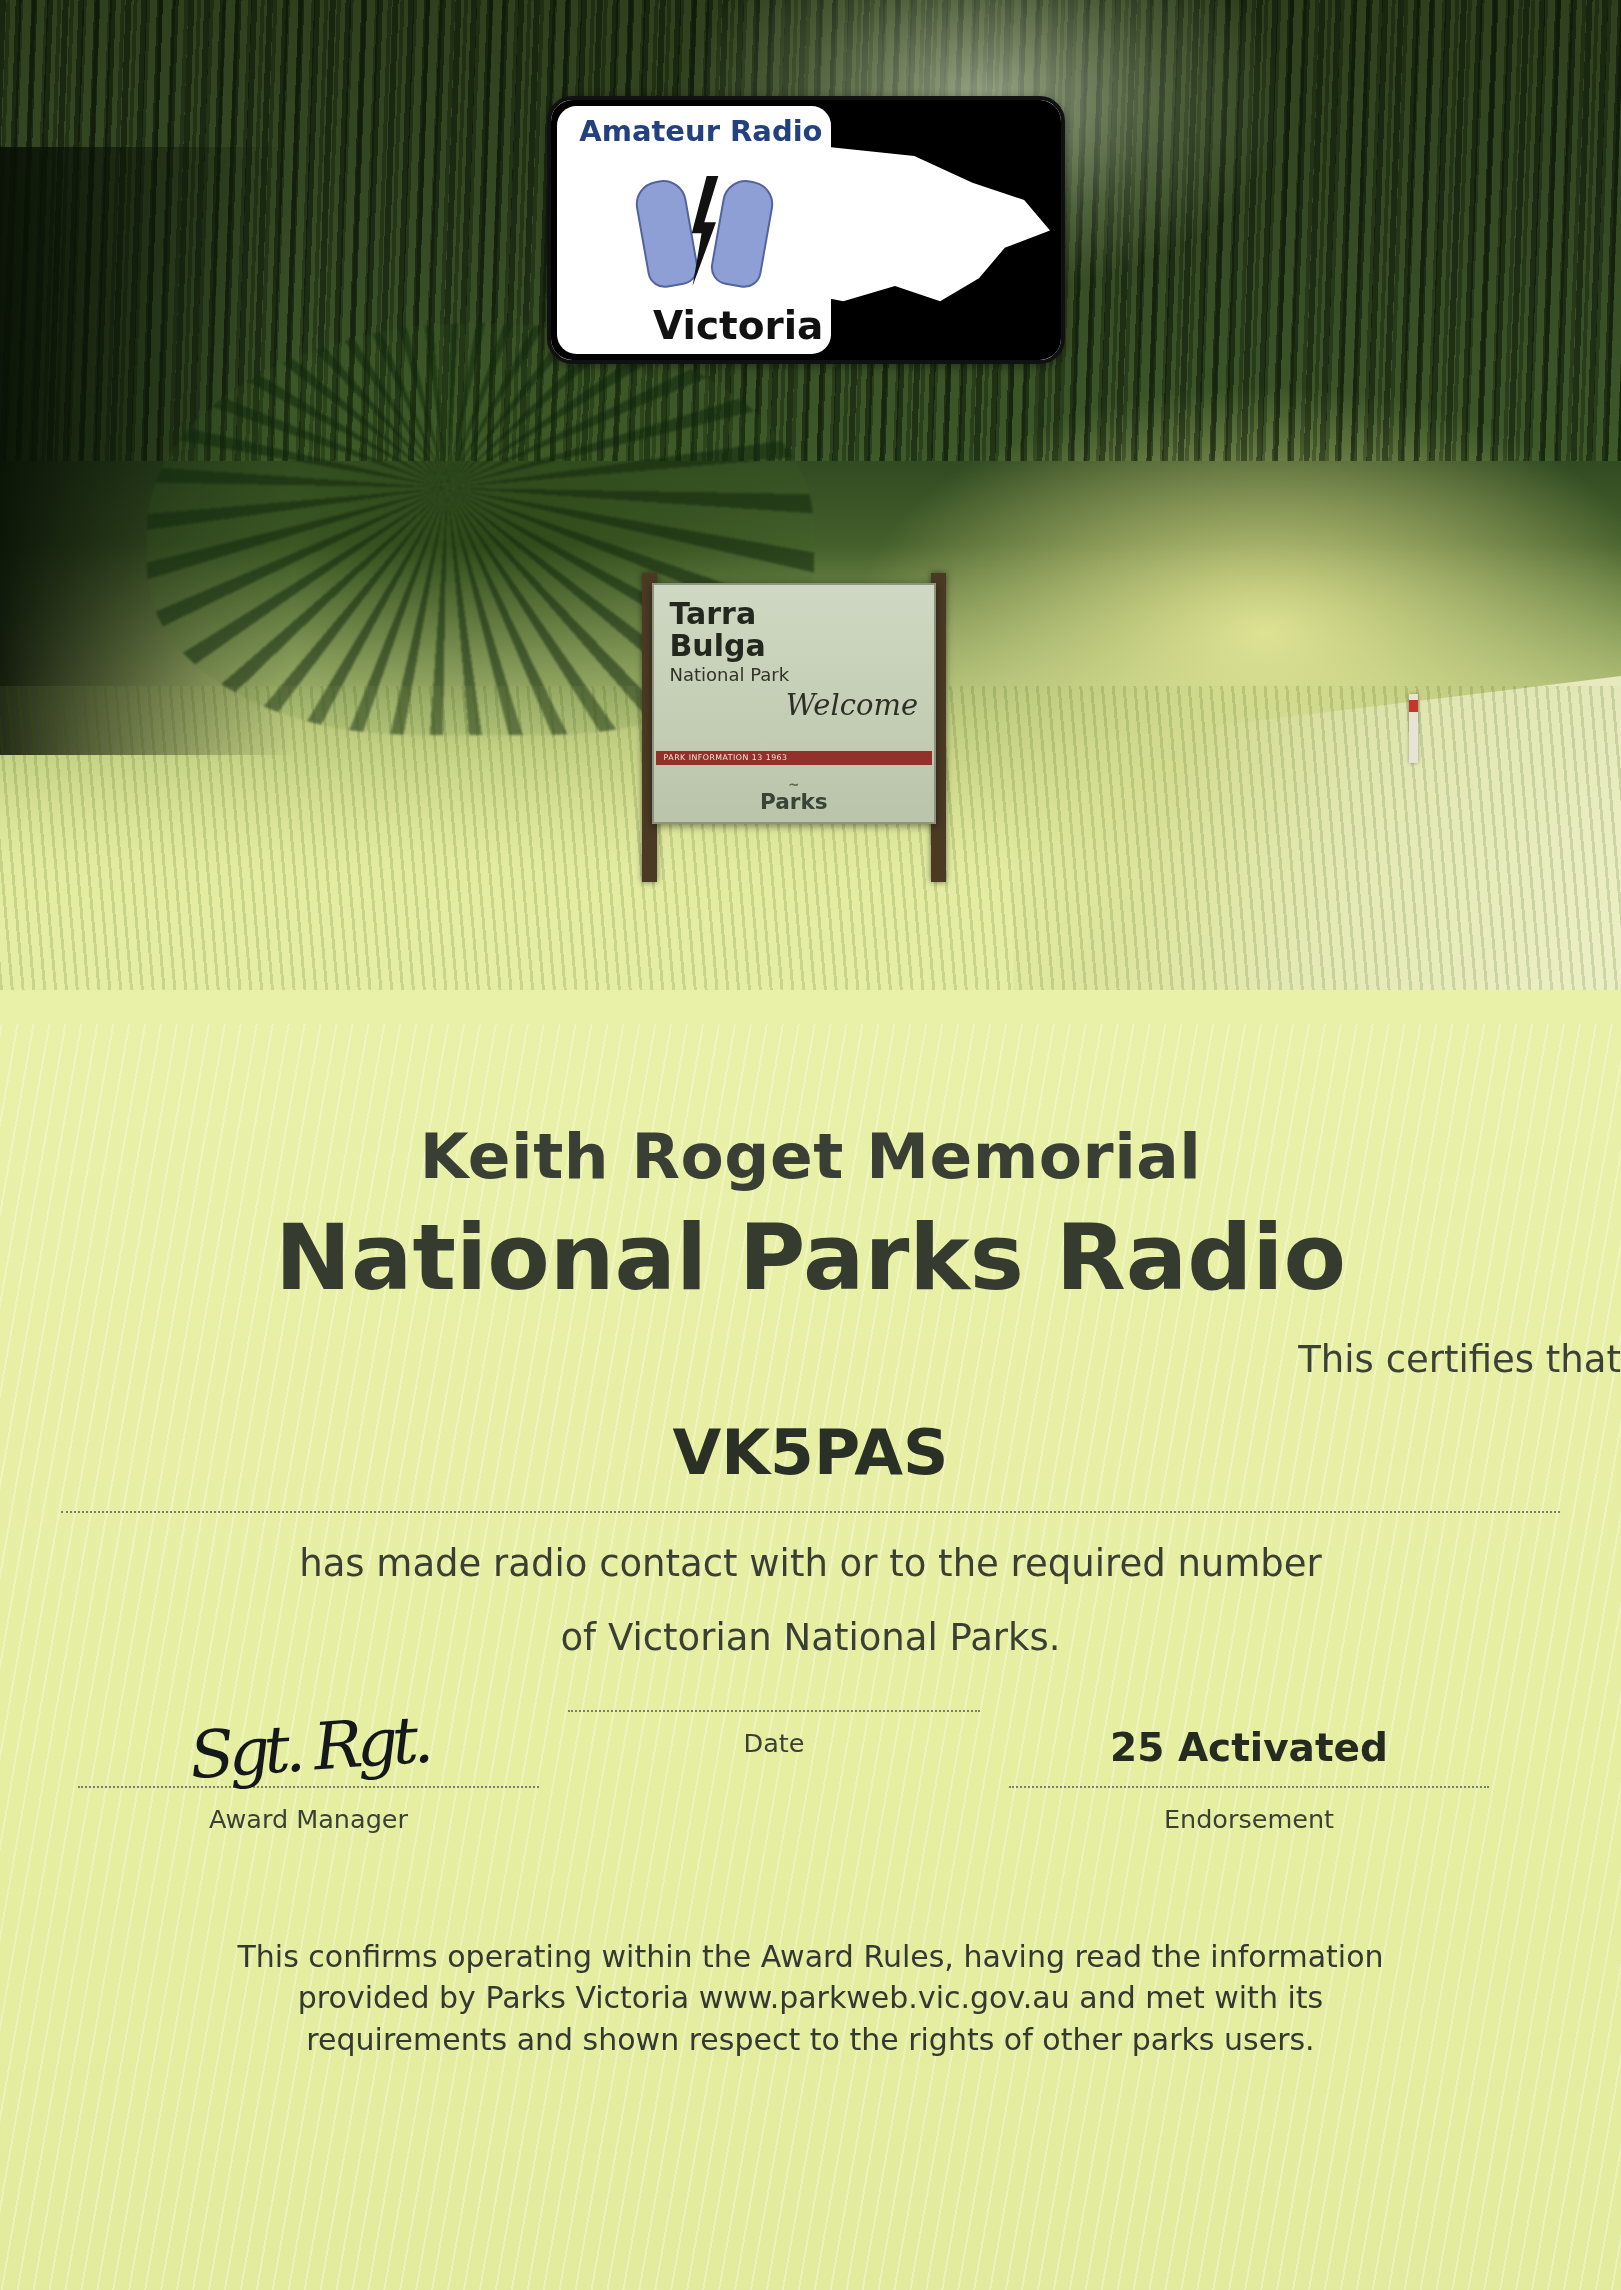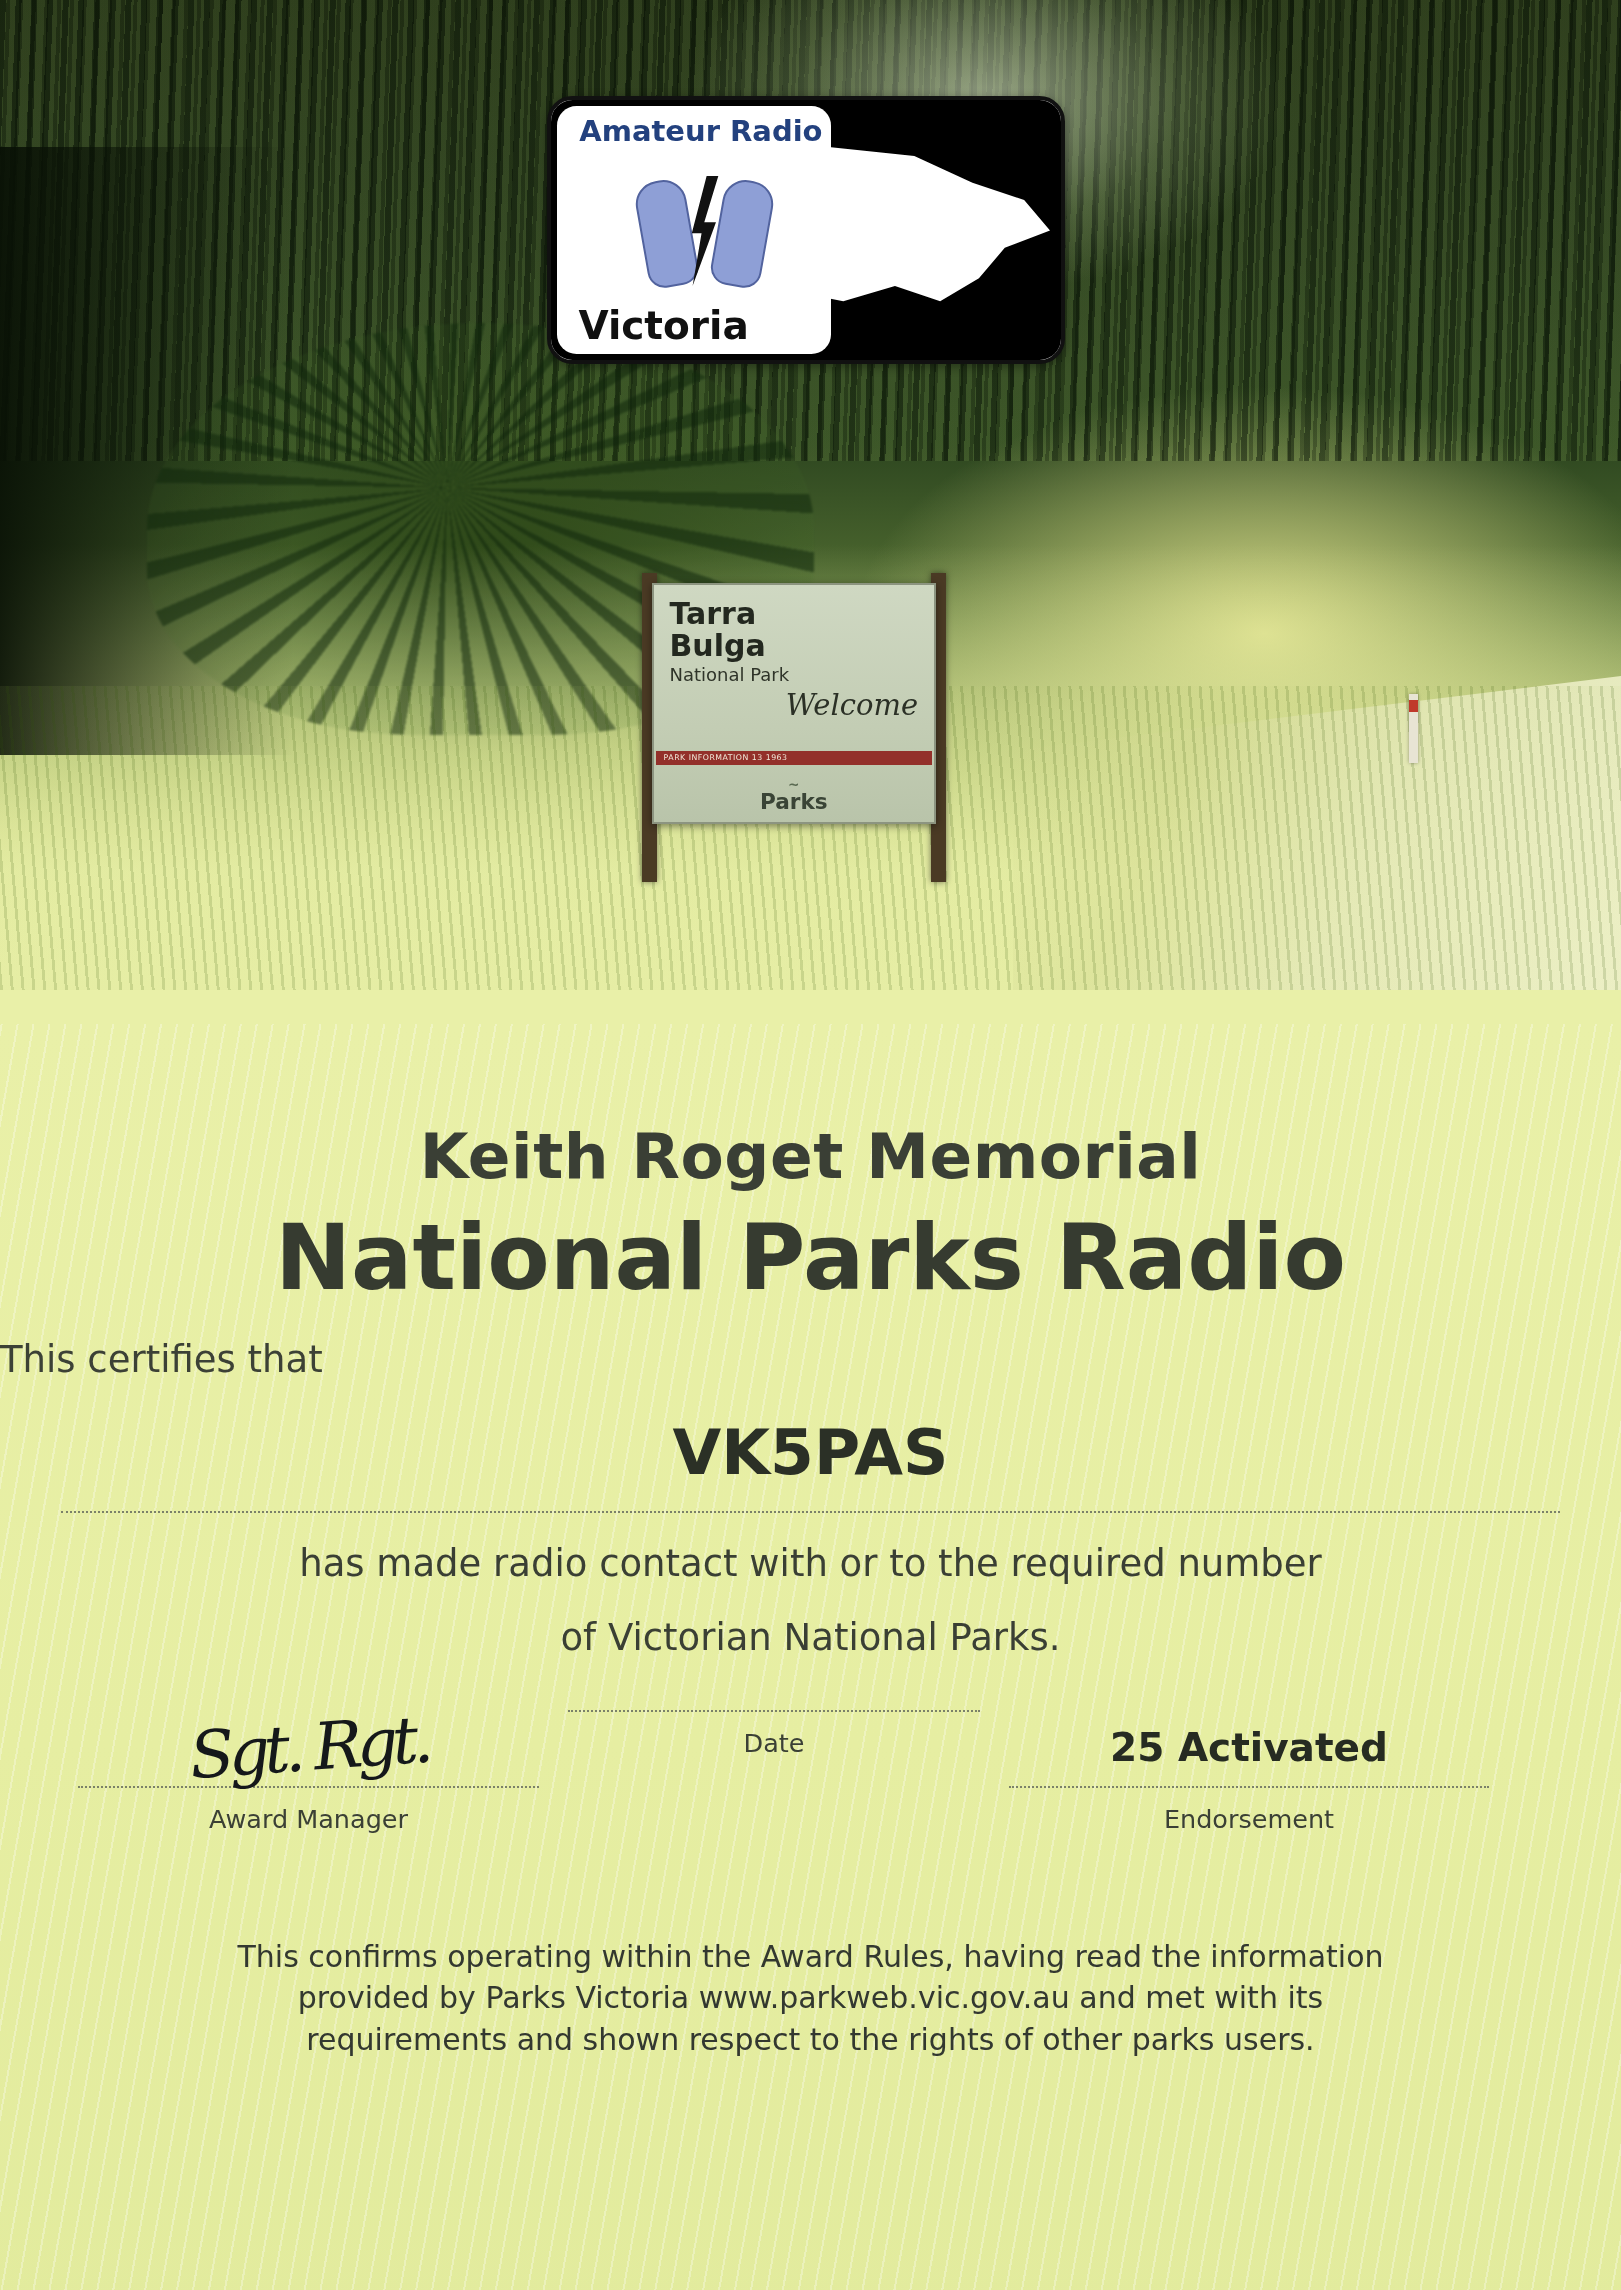--- a/index.html
+++ b/index.html
@@ -238,21 +238,21 @@
     font-size: 29px;
     font-weight: bold;
     color: #23417e;
     z-index: 5;
   }
   .logo .title-bottom {
     position: absolute;
     left: 27.4px;
     bottom: 11.8px;
     width: 245px;
-    text-align: left;
+    text-align: right;
     font-size: 39px;
     font-weight: bold;
     color: #111111;
     z-index: 5;
   }
   .logo .hands {
     position: absolute;
     left: 90px;
     top: 80px;
     width: 127px;
@@ -309,21 +309,21 @@
     text-align: center;
     font-size: 91px;
     font-weight: bold;
     color: #363b30;
     letter-spacing: 0px;
   }
   .certifies {
     position: absolute;
     left: 0; right: 0;
     top: 314px;
-    text-align: left;
+    text-align: right;
     font-size: 37px;
     color: #3c4136;
   }
 
   .name-row {
     position: absolute;
     left: 88px;
     right: 88px;
     top: 392px;
     display: flex;

